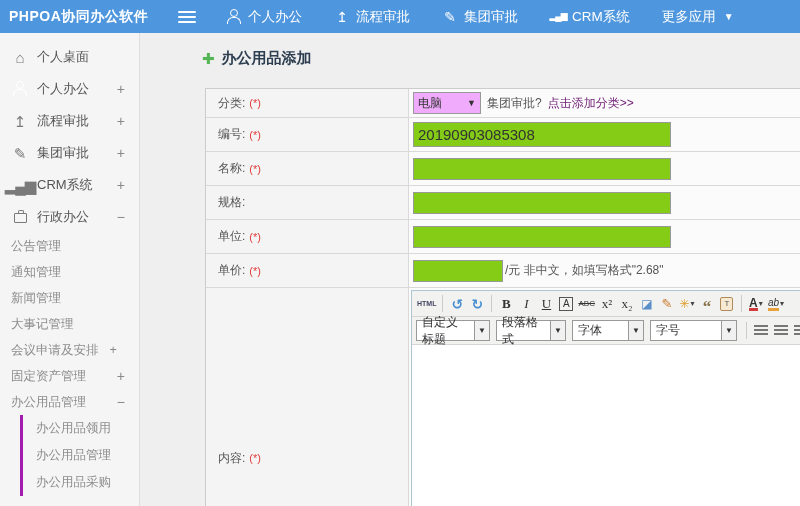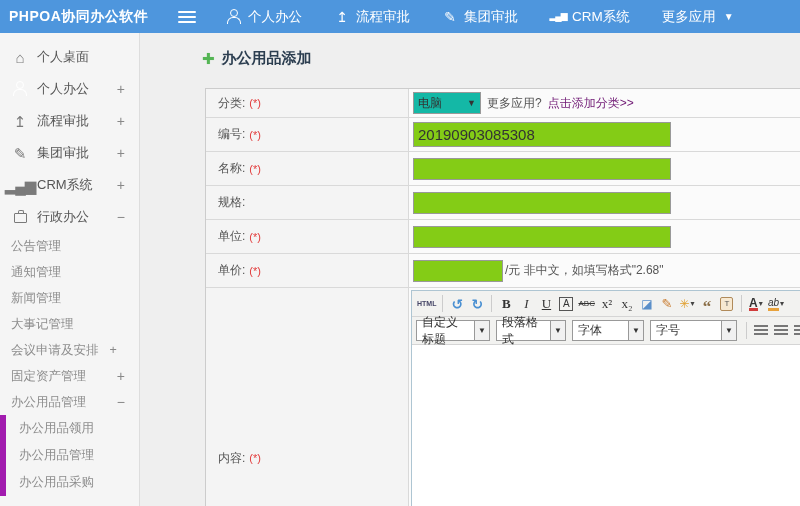--- a/index.html
+++ b/index.html
@@ -25,41 +25,41 @@
   .ic-briefcase::before { content:""; position:absolute; left:2px; top:4px; width:11px; height:8px; border:1.3px solid #7a7a7a; border-radius:1px; }
   .ic-briefcase::after { content:""; position:absolute; left:6px; top:1px; width:4px; height:3px; border:1.3px solid #7a7a7a; border-bottom:none; border-radius:2px 2px 0 0; }
 
   
   .sidebar { position:absolute; left:0; top:33px; width:140px; bottom:0; background:#f5f5f5; border-right:1px solid #ddd; padding-top:8px; }
   .side-item { position:relative; height:32px; display:flex; align-items:center; padding-left:12px; gap:9px; color:#555; font-size:13px; cursor:pointer; }
   .side-item .ic { color:#7a7a7a; font-size:15px; }
   .side-item .expander { position:absolute; right:14px; color:#888; font-size:14px; font-weight:300; }
   .side-sub { }
   .side-sub .side-item { height:26px; padding-left:11px; color:#8d8d8d; font-size:12.5px; }
-  .side-sub3 { border-left:6px solid #a21caf; }
+  .side-sub3 { margin-left:20px; border-left:3px solid #a21caf; }
   .side-sub3 .side-item { height:27px; padding-left:13px; color:#8d8d8d; font-size:12.5px; }
   .inline-exp { color:#888; margin-left:2px; }
 
   
   .main { position:absolute; left:140px; top:33px; right:0; bottom:0; background:#efefef; }
   .page-title { position:absolute; left:202px; top:49px; display:flex; align-items:center; gap:7px; font-size:15px; font-weight:bold; color:#2c3e50; }
   .plus-ic { color:#54b554; font-size:15px; font-weight:bold; text-shadow:0 0 1px #a5d6a5; }
 
   
   .form-table { position:absolute; left:205px; top:88px; width:595px; border:1px solid #ccc; border-right:none; border-bottom:none; background:#fbfbfb; }
   .frow { display:flex; border-bottom:1px solid #d9d9d9; }
   .fcell-label { width:203px; background:#f4f4f4; border-right:1px solid #d9d9d9; display:flex; align-items:center; padding-left:12px; font-size:12px; color:#555; gap:4px; flex-shrink:0; }
   .req { color:#e23b3b; font-size:11px; }
   .fcell-value { flex:1; display:flex; align-items:center; padding-left:4px; gap:6px; position:relative; }
   .r1{height:29px} .r2,.r3,.r4,.r5,.r6{height:34px} .r7{height:340px}
   .r7 .fcell-label { align-items:center; }
   input.txt { border:1px solid #999; background:#84cc16; height:22px; width:258px; padding:0 4px; font-size:13px; font-family:inherit; color:#333; }
   input.txt-big { height:25px; font-size:15px; }
   input.txt-small { width:90px; }
-  .sel { width:68px; height:22px; border:1px solid #999; background:#14b8a6; display:flex; align-items:center; justify-content:space-between; padding:0 4px; font-size:12px; color:#333; cursor:pointer; }
+  .sel { width:68px; height:22px; border:1px solid #999; background:#f0abfc; display:flex; align-items:center; justify-content:space-between; padding:0 4px; font-size:12px; color:#333; cursor:pointer; }
   .sel .sel-caret { font-size:9px; color:#333; }
   .hint { font-size:12px; color:#555; }
   .link { font-size:12px; color:#701a75; cursor:pointer; }
   .suffix { font-size:12px; color:#555; }
 
   
   .editor { position:absolute; left:2px; top:2px; width:560px; border:1px solid #aec5d2; background:#fff; }
   .toolbar { background:#f2f2f0; border-bottom:1px solid #d5d5d5; display:flex; align-items:center; padding:3px 4px; height:26px; gap:2px; }
   .tb2 { height:28px; }
   .tbtn { min-width:18px; height:19px; display:inline-flex; align-items:center; justify-content:center; font-size:12px; color:#333; border-radius:2px; cursor:pointer; padding:0 1px; }
@@ -205,21 +205,21 @@
     <div class="frow r1">
       <div class="fcell-label">
         <span>分类:</span>
         <span class="req">(*)</span>
       </div>
       <div class="fcell-value">
         <div class="sel">
           <span>电脑</span>
           <span class="sel-caret">▼</span>
         </div>
-        <span class="hint">更多应用?</span>
+        <span class="hint">集团审批?</span>
         <span class="link">点击添加分类&gt;&gt;</span>
       </div>
     </div>
 
     <div class="frow r2">
       <div class="fcell-label">
         <span>编号:</span>
         <span class="req">(*)</span>
       </div>
       <div class="fcell-value">

